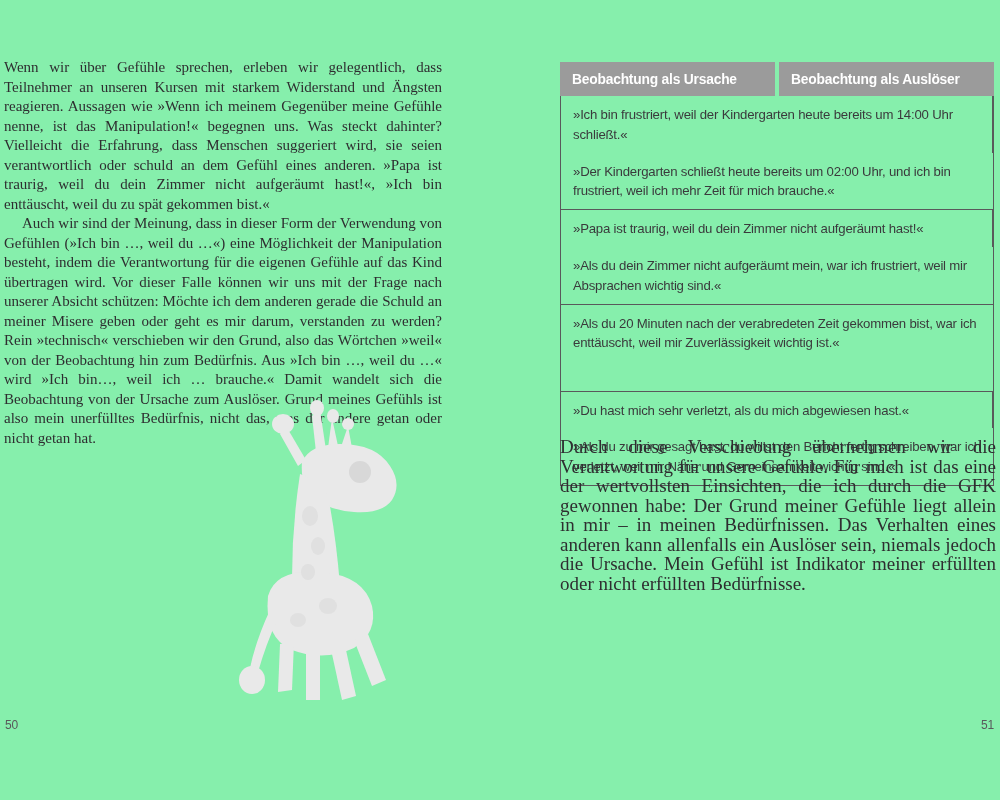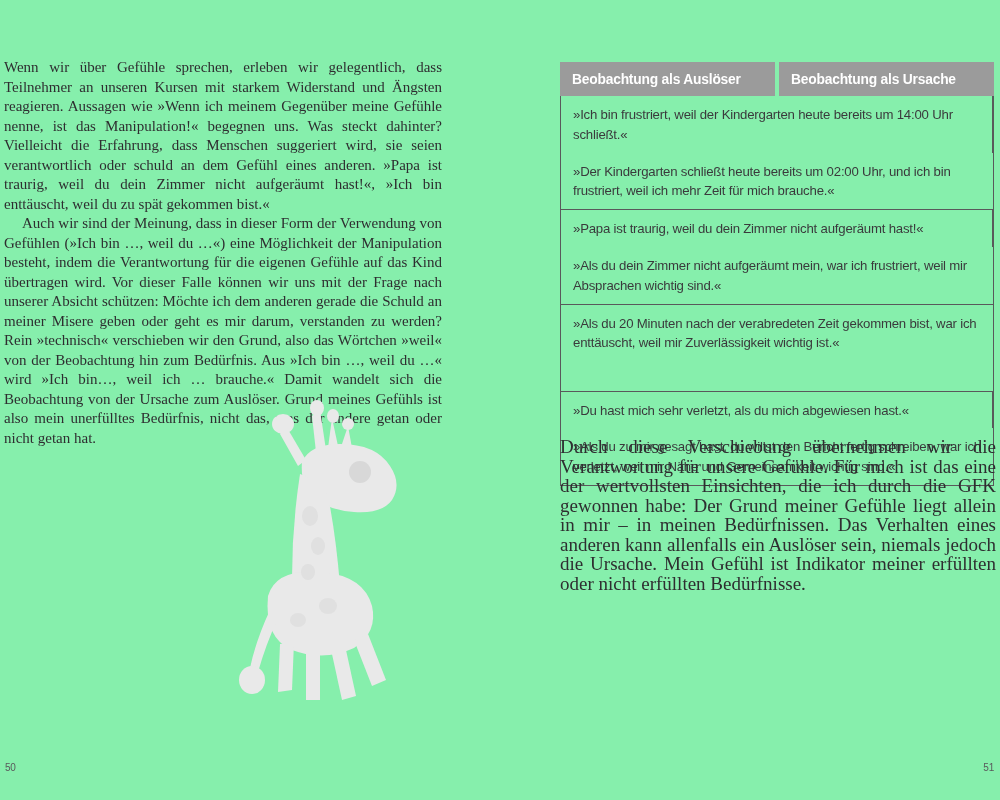--- a/index.html
+++ b/index.html
@@ -85,24 +85,23 @@
     font-size: 19px;
     line-height: 19.5px;
     text-align: justify;
   }
 
   
   .pageno {
     position: absolute;
     top: 718px;
     font-family: "Liberation Sans", sans-serif;
-    font-size: 10px;
+    font-size: 12px;
     letter-spacing: -0.2px;
     color: #59595b;
-    margin-top: 44px;
   }
   .pageno.left { left: 5px; }
   .pageno.right { left: 560px; width: 434px; text-align: right; }
 </style>
 </head>
 <body>
 
 <div class="spread">
 
   <div class="left-text">
@@ -149,22 +148,22 @@
         <ellipse cx="92" cy="210" rx="9" ry="8"></ellipse>
         <ellipse cx="62" cy="224" rx="8" ry="7"></ellipse>
       </g>
     </svg>
   </div>
 
   <div class="pageno left">50</div>
 
   <div class="nv-table">
     <div class="nv-header">
+      <div class="nv-header-cell">Beobachtung als Ursache</div>
       <div class="nv-header-cell">Beobachtung als Auslöser</div>
-      <div class="nv-header-cell">Beobachtung als Ursache</div>
     </div>
     <div class="nv-body">
       <div class="nv-row r1">
         <div class="nv-cell first">»Ich bin frustriert, weil der Kindergarten heute bereits um 14:00 Uhr schließt.«</div>
         <div class="nv-cell">»Der Kindergarten schließt heute bereits um 02:00 Uhr, und ich bin frustriert, weil ich mehr Zeit für mich brauche.«</div>
       </div>
       <div class="nv-row r2">
         <div class="nv-cell first">»Papa ist traurig, weil du dein Zimmer nicht aufgeräumt hast!«</div>
         <div class="nv-cell">»Als du dein Zimmer nicht aufgeräumt mein, war ich frustriert, weil mir Absprachen wichtig sind.«</div>
       </div>

